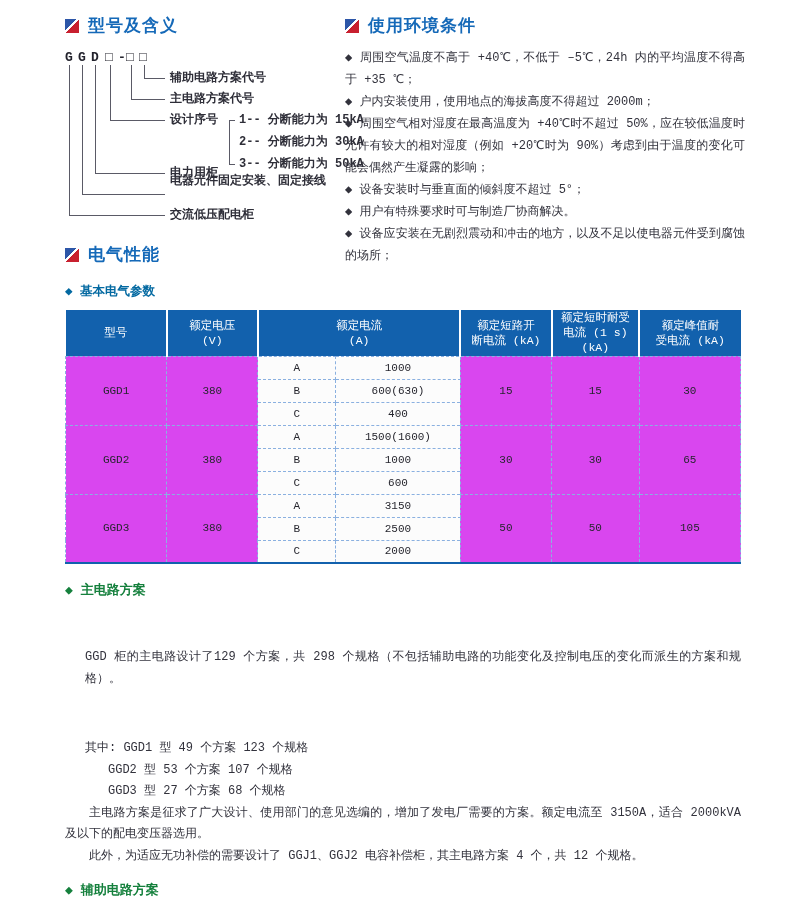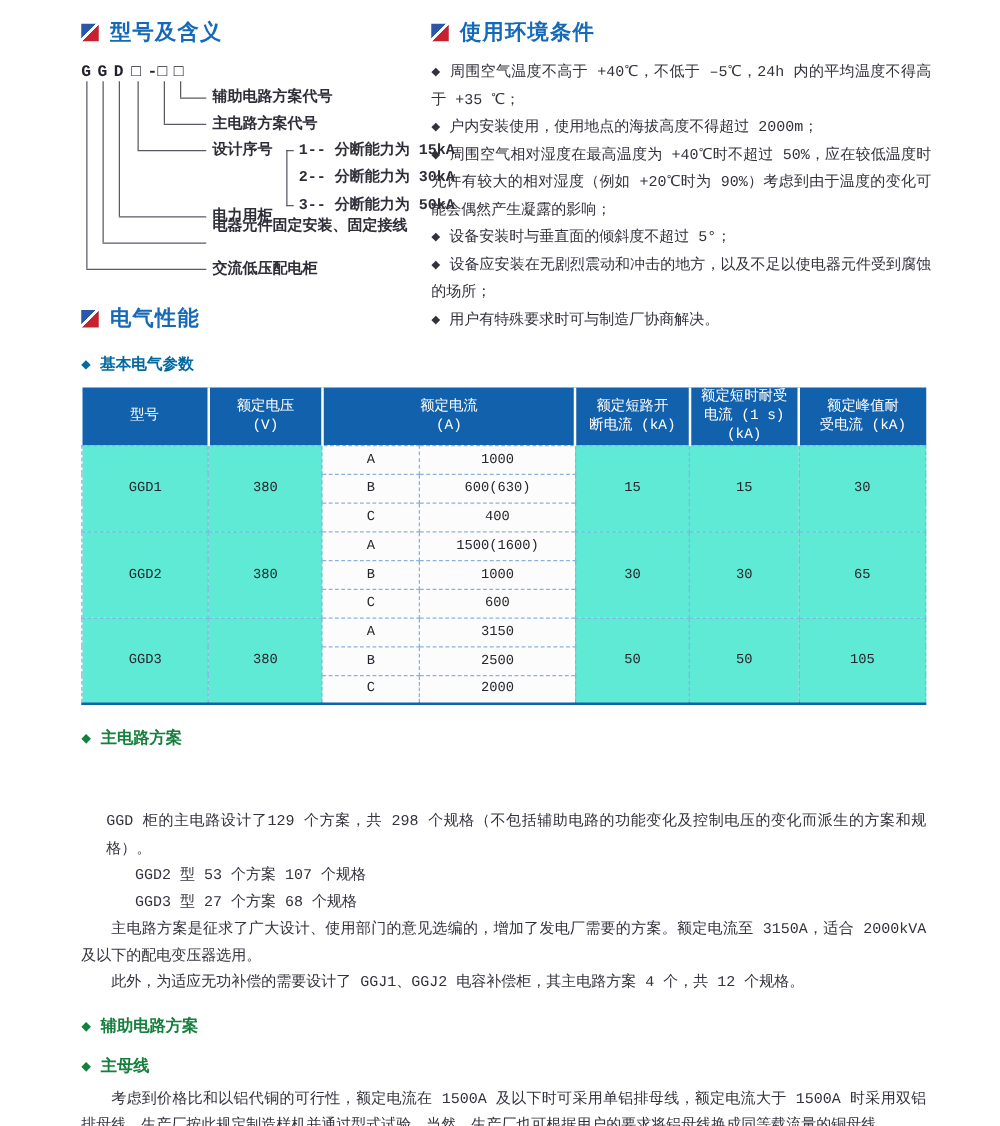--- a/index.html
+++ b/index.html
@@ -28,21 +28,21 @@
 
   
   .elec { position:absolute; left:65px; top:243px; width:676px; }
   .subhead { margin-top:17px; font-size:12.5px; font-weight:600; color:#0369a1; }
   table { width:100%; border-collapse:collapse; table-layout:fixed; margin-top:10px; border-bottom:2px solid #1261ad; }
   thead th { background:#1261ad; color:#ffffff; font-weight:normal; font-size:11.5px; line-height:15px;
     height:46px; border-right:2px solid #ffffff; vertical-align:middle; text-align:center; }
   thead th:last-child { border-right:none; }
   tbody td { border:1px dashed #8ab0e0; font-size:11px; text-align:center; vertical-align:middle;
     height:23px; padding:0; color:#26262e; }
-  td.merged { background:#5eead4; }
+  td.merged { background:#d946ef; }
   td.sub { background:#fcfcfc; }
 
   
   .texts { margin-top:17px; }
   .h-diamond { font-size:13px; font-weight:600; color:#15803d; margin:14px 0 7px 0; }
   .body-p { font-size:12px; line-height:21.5px; color:#32323c; text-align:justify; }
   .indent2 { text-indent:2em; }
   .pad1 { padding-left:20px;margin-top:48px; }
   .pad2 { padding-left:43px; }
 </style>
@@ -100,22 +100,22 @@
   <div class="col-right">
     <div class="sec-title">
       <span class="sec-icon"></span>
       <span>使用环境条件</span>
     </div>
     <div class="env-list">
       <p class="env-p">◆ 周围空气温度不高于 +40℃，不低于 –5℃，24h 内的平均温度不得高于 +35 ℃；</p>
       <p class="env-p">◆ 户内安装使用，使用地点的海拔高度不得超过 2000m；</p>
       <p class="env-p">◆ 周围空气相对湿度在最高温度为 +40℃时不超过 50%，应在较低温度时允许有较大的相对湿度（例如 +20℃时为 90%）考虑到由于温度的变化可能会偶然产生凝露的影响；</p>
       <p class="env-p">◆ 设备安装时与垂直面的倾斜度不超过 5°；</p>
+      <p class="env-p">◆ 用户有特殊要求时可与制造厂协商解决。</p>
       <p class="env-p">◆ 设备应安装在无剧烈震动和冲击的地方，以及不足以使电器元件受到腐蚀的场所；</p>
-      <p class="env-p">◆ 用户有特殊要求时可与制造厂协商解决。</p>
     </div>
   </div>
 
   <div class="elec">
     <div class="sec-title">
       <span class="sec-icon"></span>
       <span>电气性能</span>
     </div>
     <div class="subhead">◆ 基本电气参数</div>
 
@@ -210,20 +210,21 @@
         <tr>
           <td class="sub">C</td>
           <td class="sub">2000</td>
         </tr>
       </tbody>
     </table>
 
     <div class="texts">
       <div class="h-diamond">◆ 主电路方案</div>
       <p class="body-p pad1">GGD 柜的主电路设计了129 个方案，共 298 个规格（不包括辅助电路的功能变化及控制电压的变化而派生的方案和规格）。</p>
+      <p class="body-p pad1">其中: GGD1 型 49 个方案 123 个规格</p>
       <p class="body-p pad2">GGD2 型 53 个方案 107 个规格</p>
       <p class="body-p pad2">GGD3 型 27 个方案 68 个规格</p>
       <p class="body-p indent2">主电路方案是征求了广大设计、使用部门的意见选编的，增加了发电厂需要的方案。额定电流至 3150A，适合 2000kVA 及以下的配电变压器选用。</p>
       <p class="body-p indent2">此外，为适应无功补偿的需要设计了 GGJ1、GGJ2 电容补偿柜，其主电路方案 4 个，共 12 个规格。</p>
 
       <div class="h-diamond">◆ 辅助电路方案</div>
 
       <div class="h-diamond">◆ 主母线</div>
       <p class="body-p indent2">考虑到价格比和以铝代铜的可行性，额定电流在 1500A 及以下时可采用单铝排母线，额定电流大于 1500A 时采用双铝排母线，生产厂按此规定制造样机并通过型式试验，当然，生产厂也可根据用户的要求将铝母线换成同等载流量的铜母线。</p>
 

